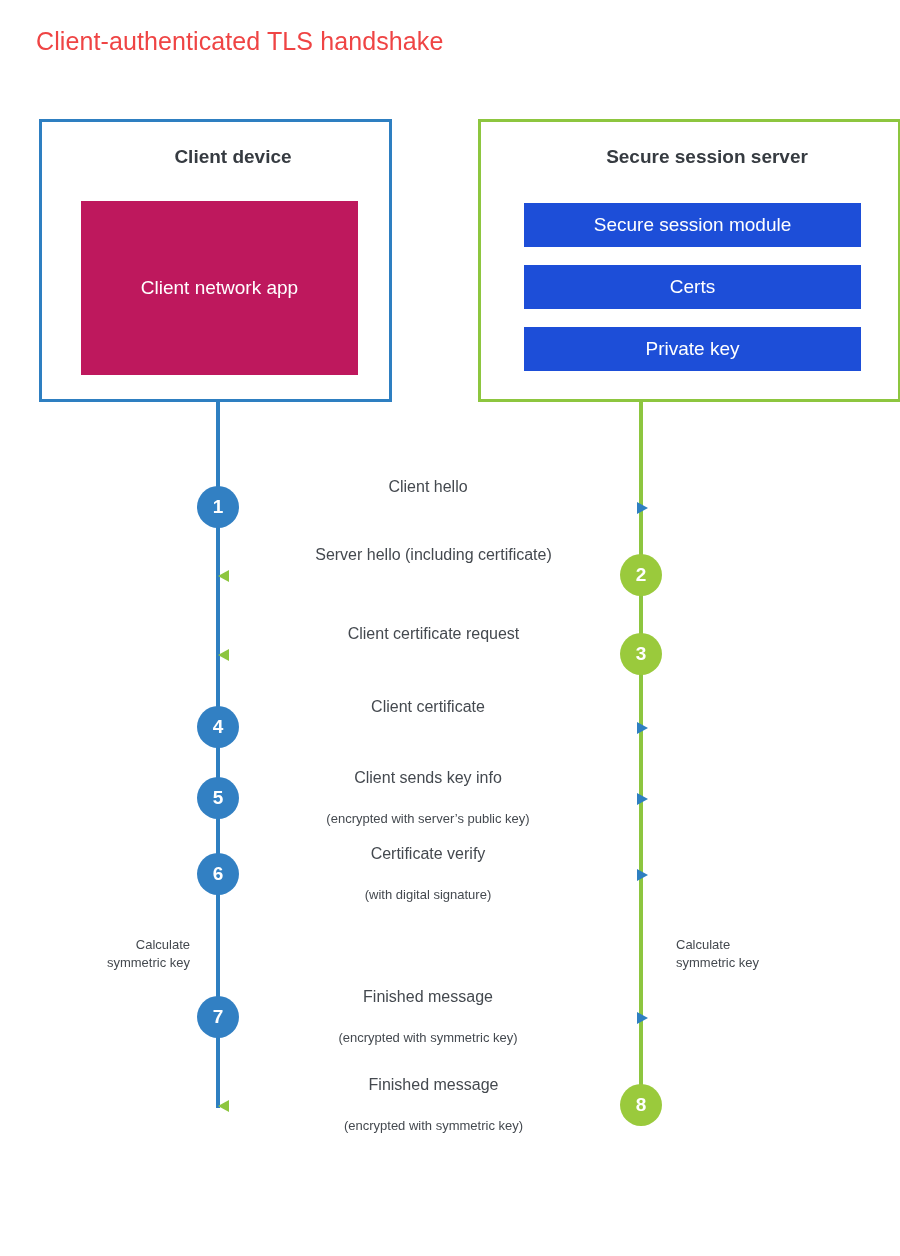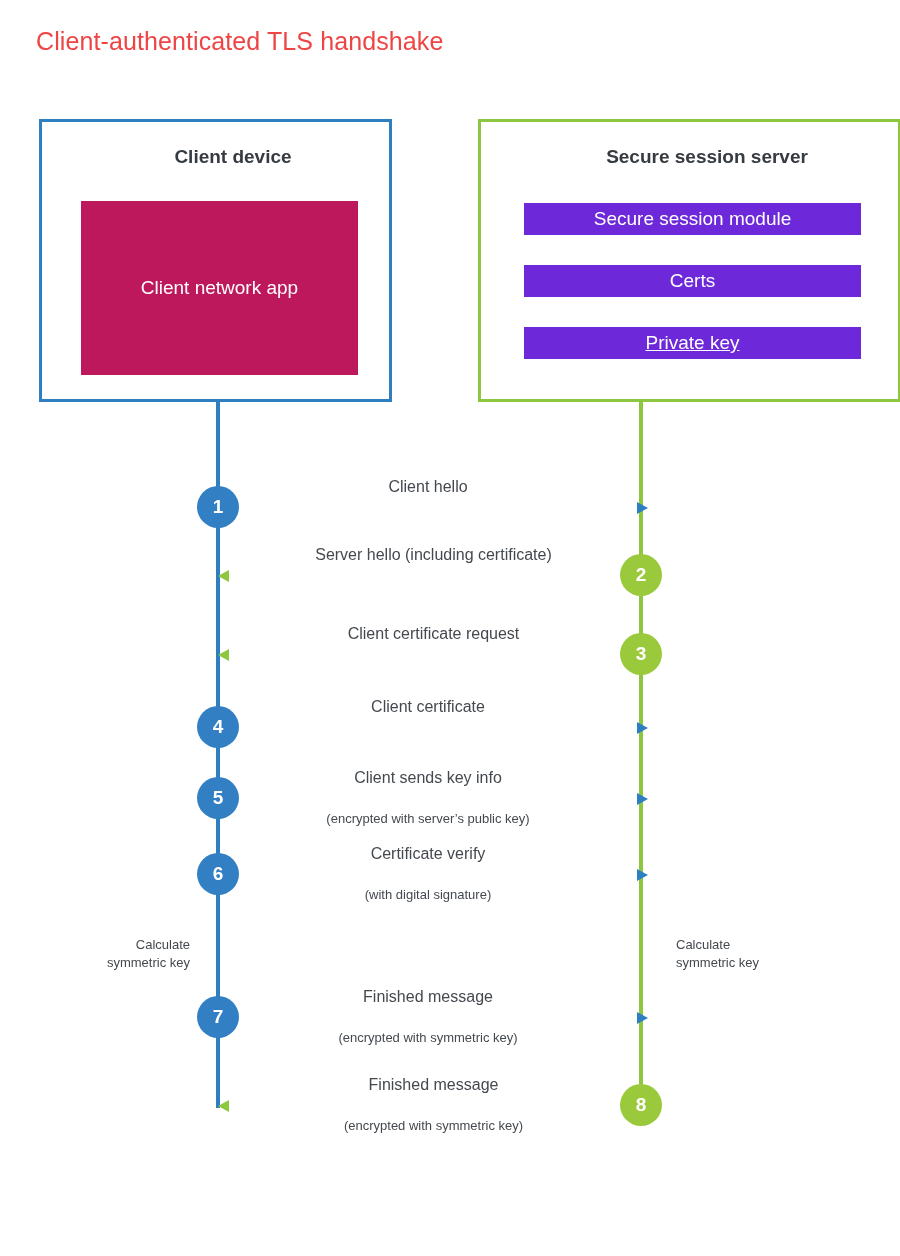--- a/index.html
+++ b/index.html
@@ -29,28 +29,28 @@
   
   #client-app{
     position:absolute;left:39px;top:79px;width:277px;height:174px;
     background:#be185d;
     display:flex;align-items:center;justify-content:center;text-align:center;
     color:#ffffff;font-size:19px;line-height:1.35;font-weight:400;
   }
 
   
   .server-bar{
-    position:absolute;left:43px;width:337px;height:32px;
-    background:#6d28d9;
+    position:absolute;left:43px;width:337px;height:44px;
+    background:#1d4ed8;
     display:flex;align-items:center;justify-content:center;
     color:#ffffff;font-size:19px;font-weight:400;
   }
   #server-bar-0{top:81px;}
   #server-bar-1{top:143px;}
-  #server-bar-2{top:205px;text-decoration:underline;}
+  #server-bar-2{top:205px;}
 
   
   .lifeline{position:absolute;width:4px;}
   #client-lifeline{left:216px;top:402px;height:706px;background:#2E7FC1;}
   #server-lifeline{left:639px;top:402px;height:706px;background:#8DC63F;}
 
   
   .msg{position:absolute;height:0;}
   .msg .line{position:absolute;left:0;top:0;height:3px;}
   .msg .head{position:absolute;top:-5px;width:0;height:0;

